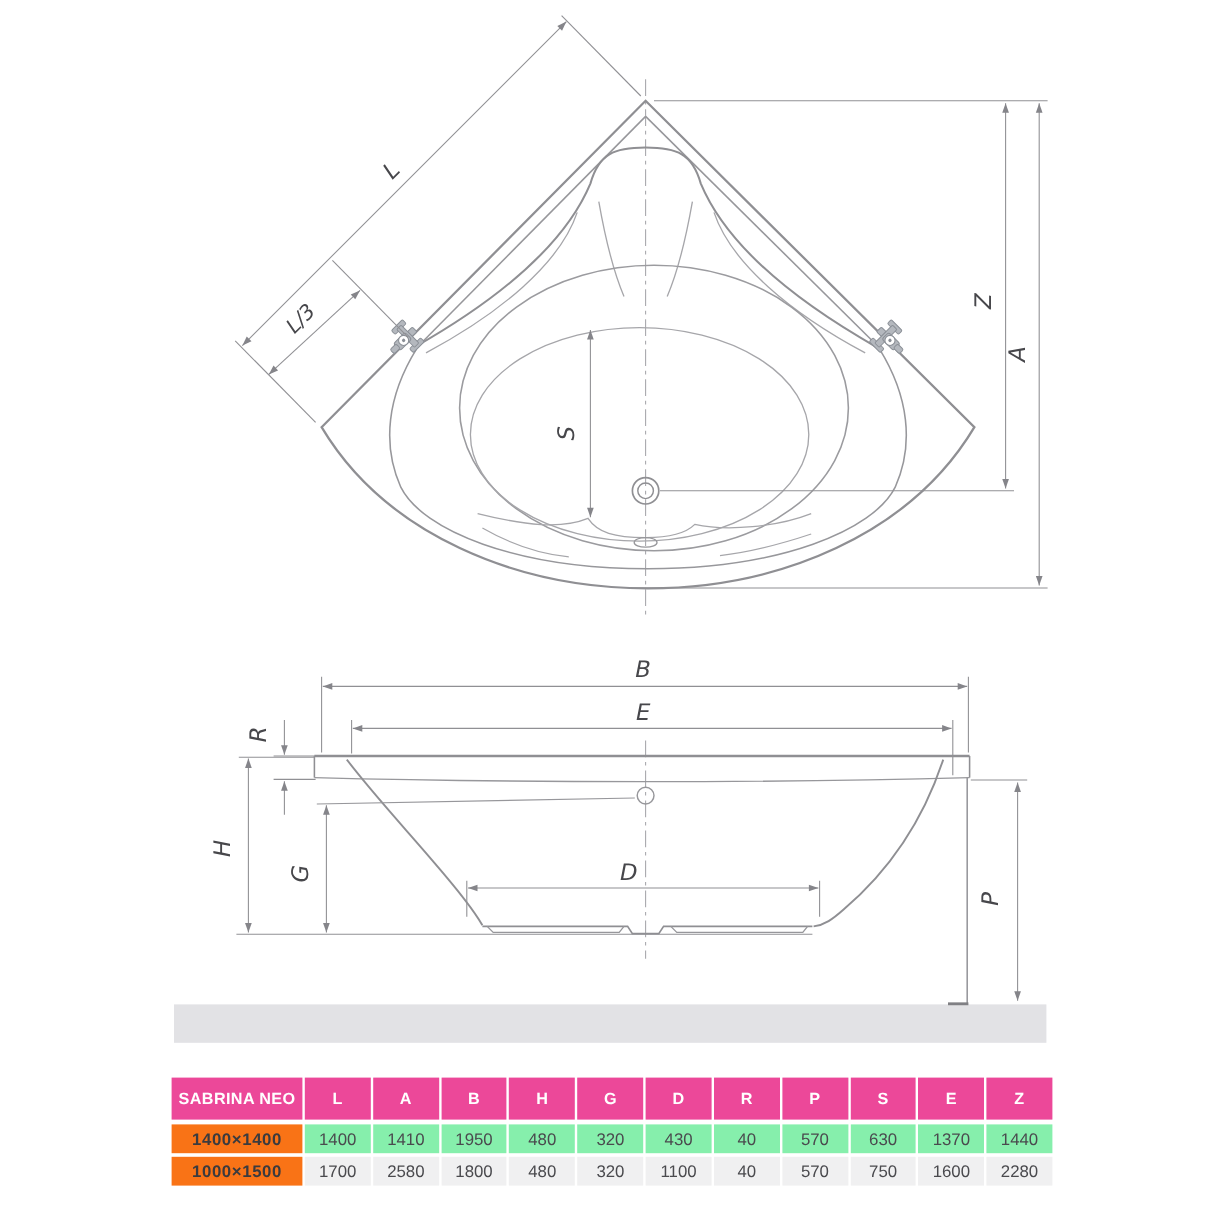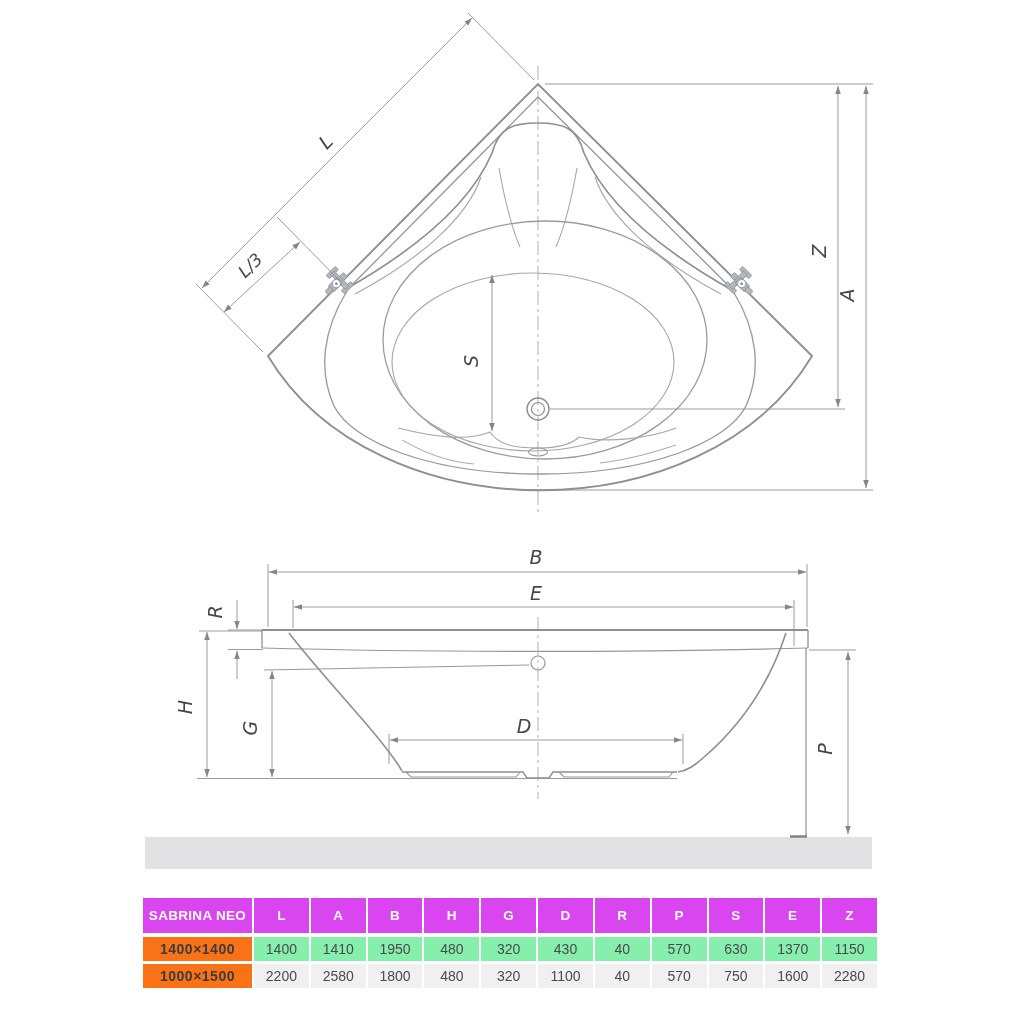--- a/index.html
+++ b/index.html
@@ -6,21 +6,21 @@
   .canvas{position:relative;width:1024px;height:1024px;background:#ffffff;overflow:hidden;
           font-family:"Liberation Sans", sans-serif;}
   svg text{font-family:"DejaVu Sans", sans-serif;font-style:italic;fill:#47474b;}
   .dim-label{font-size:19px;}
   .dim-label-small{font-size:17px;}
 
   
   .spec-table{position:absolute;left:143px;top:898px;width:734px;}
   .t-row{display:grid;grid-template-columns:109px repeat(11,1fr);column-gap:2px;}
   .t-head{margin-bottom:4px;}
-  .t-head .cell{background:#d946ef;color:#ffffff;height:35px;display:flex;align-items:center;justify-content:center;
+  .t-head .cell{background:#ec4899;color:#ffffff;height:35px;display:flex;align-items:center;justify-content:center;
                 font-weight:bold;font-size:13.5px;letter-spacing:.3px;}
   .t-body{margin-bottom:3px;}
   .t-body .cell{height:24px;display:flex;align-items:center;justify-content:center;font-size:14px;}
   .t-body .cell.label{background:#f97316;color:#3b3b3f;font-weight:bold;letter-spacing:.5px;}
   .t-body.r1 .cell.val{background:#86efac;color:#4a4a4e;}
   .t-body.r2 .cell.val{background:#f0f0f1;color:#4a4a4e;}
 </style>
 </head>
 <body>
 
@@ -198,25 +198,25 @@
     <div class="cell val">1400</div>
     <div class="cell val">1410</div>
     <div class="cell val">1950</div>
     <div class="cell val">480</div>
     <div class="cell val">320</div>
     <div class="cell val">430</div>
     <div class="cell val">40</div>
     <div class="cell val">570</div>
     <div class="cell val">630</div>
     <div class="cell val">1370</div>
-    <div class="cell val">1150</div>
+    <div class="cell val">1440</div>
   </div>
   <div class="t-row t-body r2">
     <div class="cell label">1000×1500</div>
-    <div class="cell val">2200</div>
+    <div class="cell val">1700</div>
     <div class="cell val">2580</div>
     <div class="cell val">1800</div>
     <div class="cell val">480</div>
     <div class="cell val">320</div>
     <div class="cell val">1100</div>
     <div class="cell val">40</div>
     <div class="cell val">570</div>
     <div class="cell val">750</div>
     <div class="cell val">1600</div>
     <div class="cell val">2280</div>

